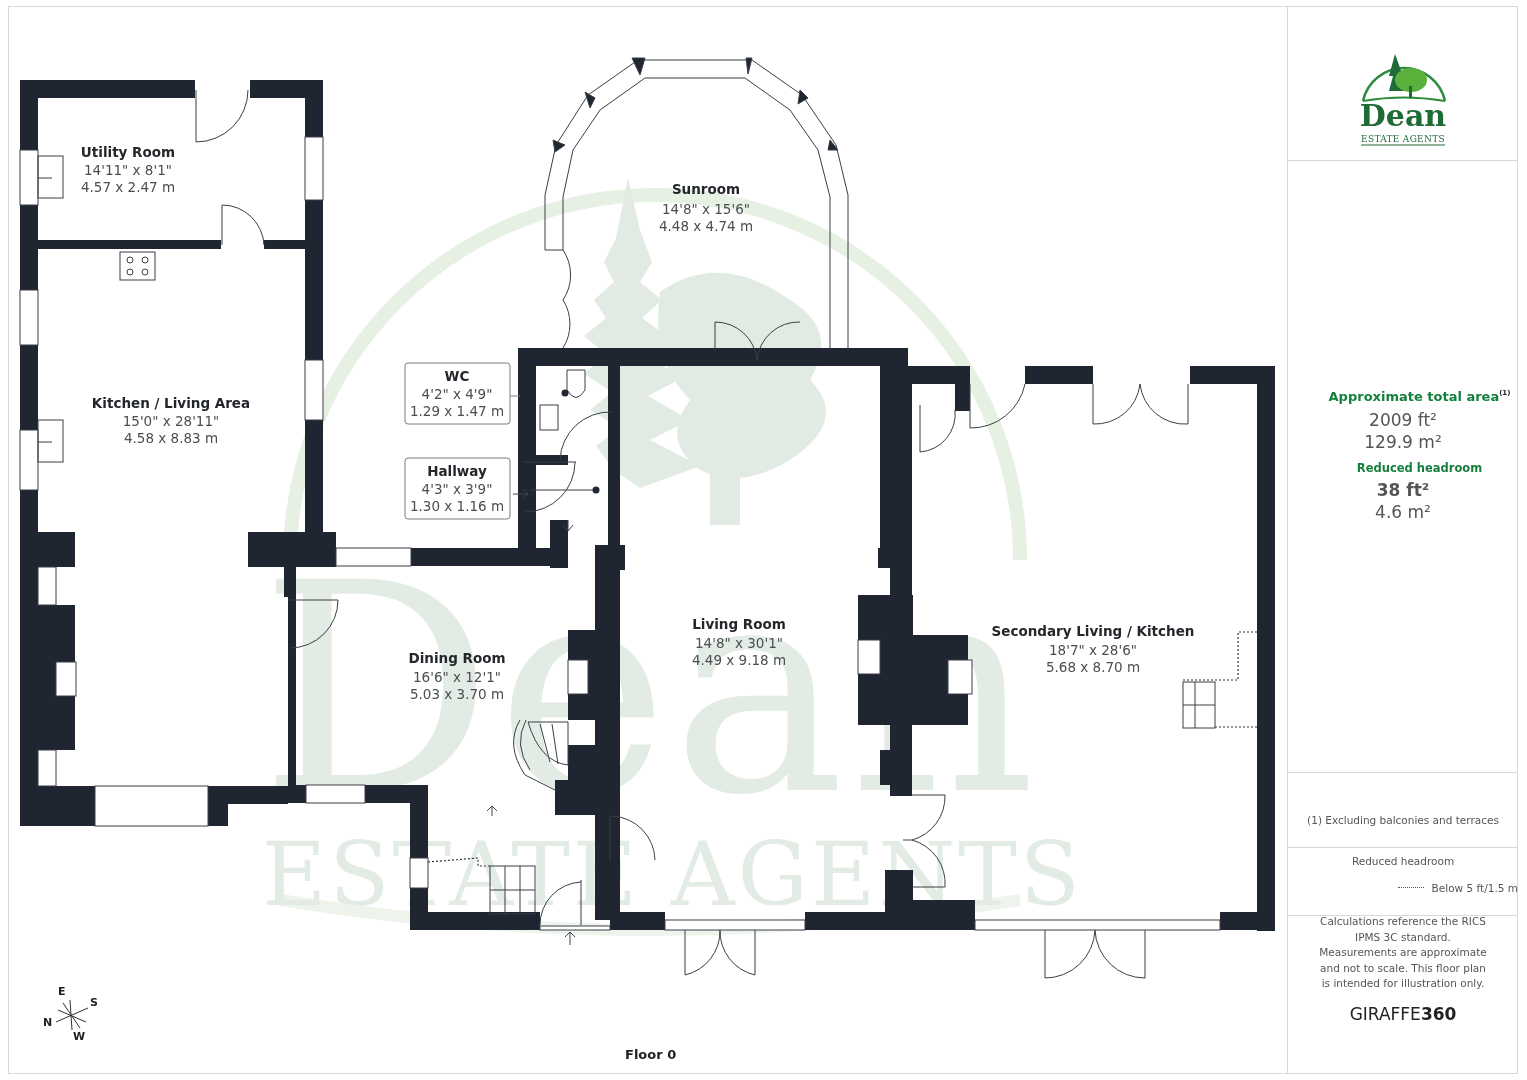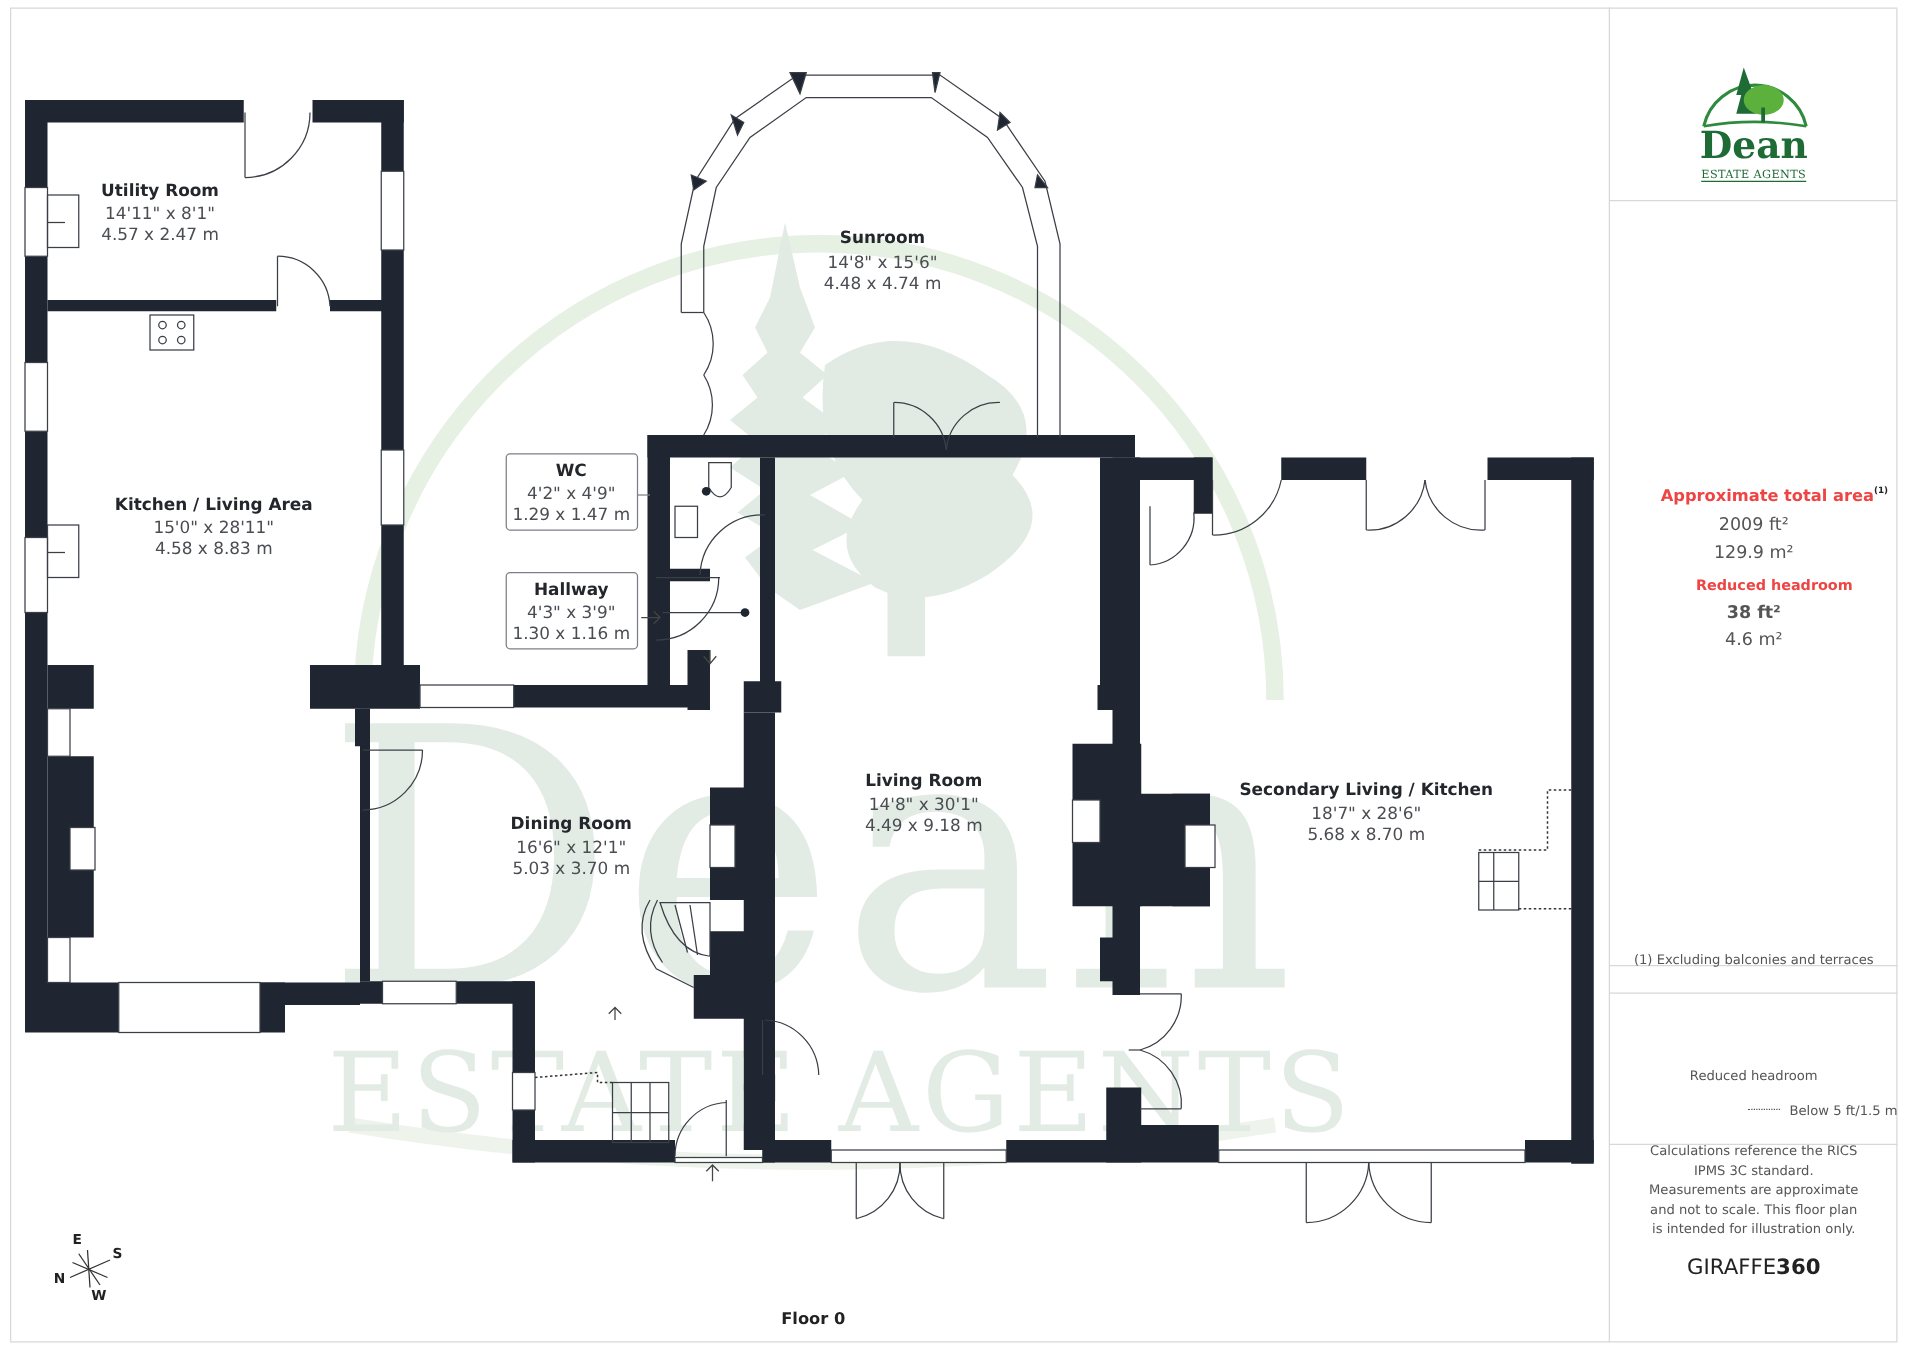--- a/index.html
+++ b/index.html
@@ -9,22 +9,22 @@
            border: 1px solid #d8d8d8; box-sizing: border-box; }
   .side { position: absolute; left: 1287px; top: 6px; width: 231px; height: 1068px;
           border-left: 1px solid #d8d8d8; box-sizing: border-box; }
   .sect { position: absolute; left: 0; width: 100%; border-bottom: 1px solid #d8d8d8;
           box-sizing: border-box; text-align: center; }
   .plan { position: absolute; left: 0; top: 0; }
   .lbl-title { font-weight: bold; font-size: 13.5px; fill: #23262b; }
   .lbl-dim { font-size: 13.5px; fill: #4a4d52; }
   .wm-text { font-family: "DejaVu Serif", serif; fill: #e3ebe5; }
   .tag-box { fill: #fff; stroke: #7b7f85; stroke-width: 1; }
-  .side-h { font-weight: bold; font-size: 13px; color: #ef4444; margin-left: 33px; }
-  .side-v { font-size: 14px; color: #555; line-height: 22px; text-align: center; }
+  .side-h { font-weight: bold; font-size: 13px; color: #15803d; margin-left: 33px; }
+  .side-v { font-size: 17px; color: #555; line-height: 22px; text-align: center; }
   .side-s { font-size: 10.5px; color: #555; }
   .logo-dean { font-family: "DejaVu Serif", serif; font-weight: bold; font-size: 30px; fill: #1f6b35; }
   .logo-sub { font-family: "DejaVu Serif", serif; font-size: 9px; fill: #1f6b35; letter-spacing: 0.3px; }
 </style>
 </head>
 <body>
 
 <div class="frame"></div>
 
 <svg class="plan" width="1287" height="1080" viewBox="0 0 1287 1080" xmlns="http://www.w3.org/2000/svg">
@@ -304,21 +304,21 @@
     <div style="margin-top:225px;">
       <span class="side-h">Approximate total area</span><sup style="font-size:7px;font-weight:bold;">(1)</sup>
     </div>
     <div class="side-v" style="margin-top:4px;">2009 ft²</div>
     <div class="side-v">129.9 m²</div>
     <div class="side-h" style="font-size:11.5px; margin-top:8px;">Reduced headroom</div>
     <div class="side-v" style="margin-top:4px;font-weight:bold;">38 ft²</div>
     <div class="side-v">4.6 m²</div>
   </div>
 
-  <div class="sect" style="top:730px; height:59px; line-height:59px;">
+  <div class="sect" style="top:783px; height:59px; line-height:59px;">
     <span class="side-s">(1) Excluding balconies and terraces</span>
   </div>
 
   <div class="sect" style="top:826px; height:84px;">
     <div class="side-s" style="margin-top:23px;">Reduced headroom</div>
     <div style="margin-top:10px;text-align:right;">
       <span style="display:inline-block;width:26px;border-top:1px dotted #555;vertical-align:middle;margin-right:8px;"></span><span class="side-s">Below 5 ft/1.5 m</span>
     </div>
   </div>
 

